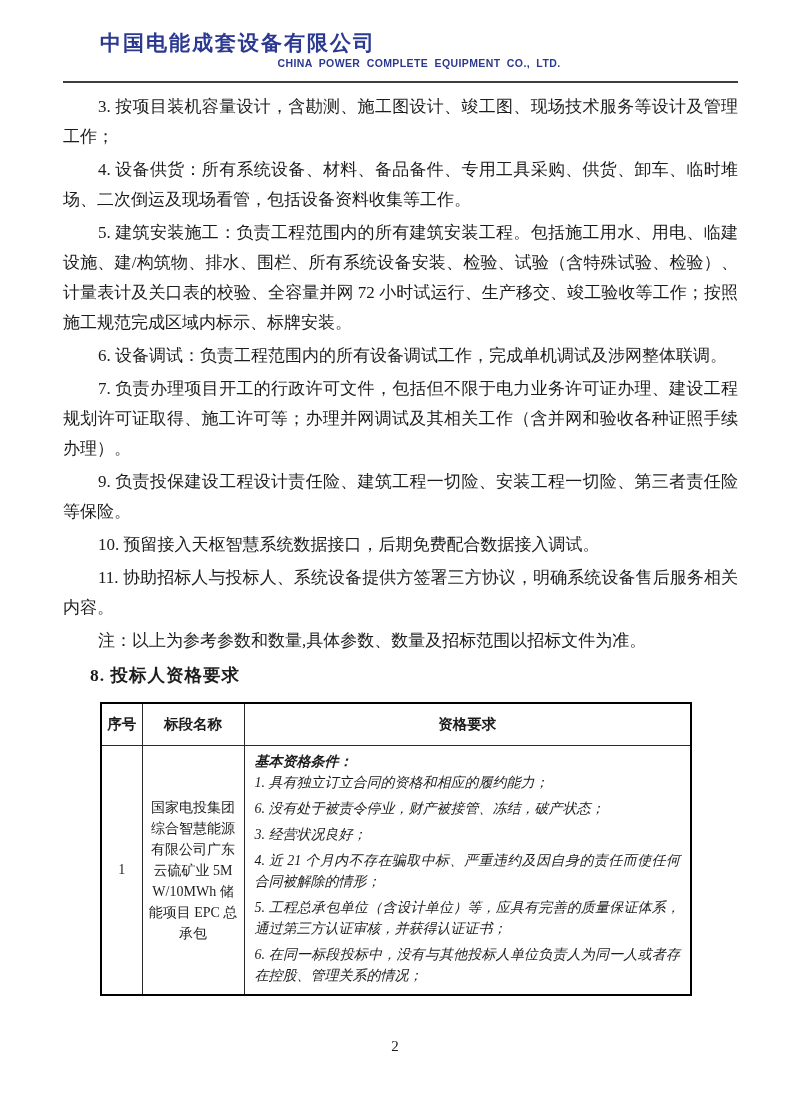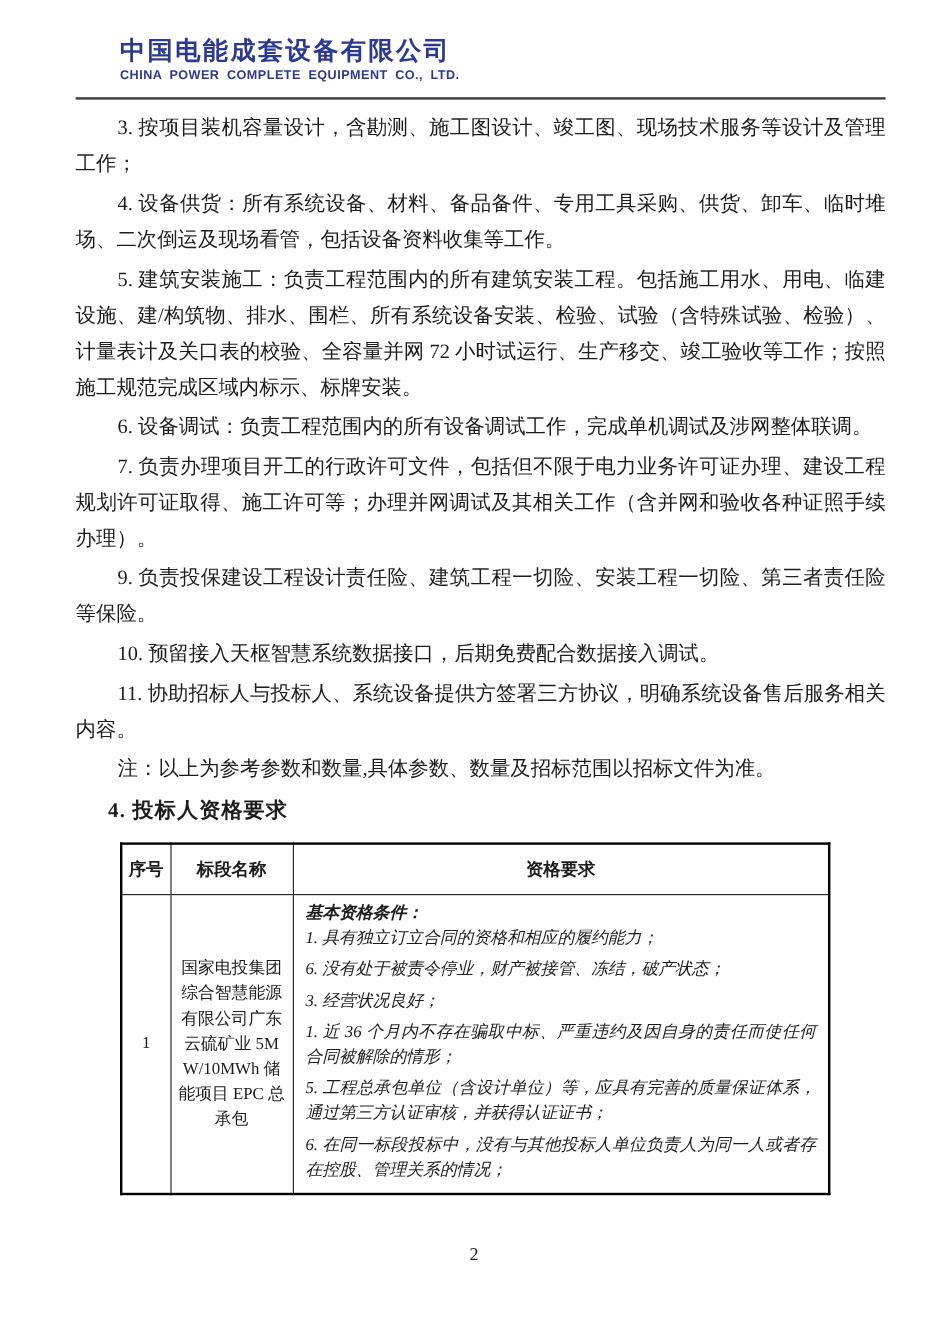--- a/index.html
+++ b/index.html
@@ -29,20 +29,21 @@
   .co-en {
     margin-left: 37px;
     margin-top: 1px;
     color: #2B3990;
     font-family: "Liberation Sans", "DejaVu Sans", sans-serif;
     font-weight: bold;
     font-size: 10.5px;
     letter-spacing: 0.4px;
     word-spacing: 3px;
     line-height: 13px;
+    text-align: center;
   }
   .header-rule {
     margin-top: 11px;
     border-top: 2px solid #3d3d3d;
     height: 0;
   }
 
   
   .body-text { margin-top: 9px; }
   .body-text p {
@@ -129,21 +130,21 @@
       <p>4. 设备供货：所有系统设备、材料、备品备件、专用工具采购、供货、卸车、临时堆场、二次倒运及现场看管，包括设备资料收集等工作。</p>
       <p>5. 建筑安装施工：负责工程范围内的所有建筑安装工程。包括施工用水、用电、临建设施、建/构筑物、排水、围栏、所有系统设备安装、检验、试验（含特殊试验、检验）、计量表计及关口表的校验、全容量并网 72 小时试运行、生产移交、竣工验收等工作；按照施工规范完成区域内标示、标牌安装。</p>
       <p>6. 设备调试：负责工程范围内的所有设备调试工作，完成单机调试及涉网整体联调。</p>
       <p>7. 负责办理项目开工的行政许可文件，包括但不限于电力业务许可证办理、建设工程规划许可证取得、施工许可等；办理并网调试及其相关工作（含并网和验收各种证照手续办理）。</p>
       <p>9. 负责投保建设工程设计责任险、建筑工程一切险、安装工程一切险、第三者责任险等保险。</p>
       <p>10. 预留接入天枢智慧系统数据接口，后期免费配合数据接入调试。</p>
       <p>11. 协助招标人与投标人、系统设备提供方签署三方协议，明确系统设备售后服务相关内容。</p>
       <p>注：以上为参考参数和数量,具体参数、数量及招标范围以招标文件为准。</p>
     </div>
 
-    <h3 class="section-heading">4. 投标人资格要求</h3>
+    <h3 class="section-heading">8. 投标人资格要求</h3>
 
     <div class="qual-table-wrap">
       <table class="qual">
         <colgroup>
           <col style="width:41px">
           <col style="width:102px">
           <col style="width:447px">
         </colgroup>
         <thead>
           <tr>
@@ -154,21 +155,21 @@
         </thead>
         <tbody>
           <tr>
             <td class="cell-no">1</td>
             <td class="cell-section">国家电投集团综合智慧能源有限公司广东云硫矿业 5MW/10MWh 储能项目 EPC 总承包</td>
             <td class="cell-req">
               <div class="req-title">基本资格条件：</div>
               <div class="req-item first">1. 具有独立订立合同的资格和相应的履约能力；</div>
               <div class="req-item">6. 没有处于被责令停业，财产被接管、冻结，破产状态；</div>
               <div class="req-item">3. 经营状况良好；</div>
-              <div class="req-item">1. 近 36 个月内不存在骗取中标、严重违约及因自身的责任而使任何合同被解除的情形；</div>
+              <div class="req-item">4. 近 21 个月内不存在骗取中标、严重违约及因自身的责任而使任何合同被解除的情形；</div>
               <div class="req-item">5. 工程总承包单位（含设计单位）等，应具有完善的质量保证体系，通过第三方认证审核，并获得认证证书；</div>
               <div class="req-item">6. 在同一标段投标中，没有与其他投标人单位负责人为同一人或者存在控股、管理关系的情况；</div>
             </td>
           </tr>
         </tbody>
       </table>
     </div>
 
   </div>
 

